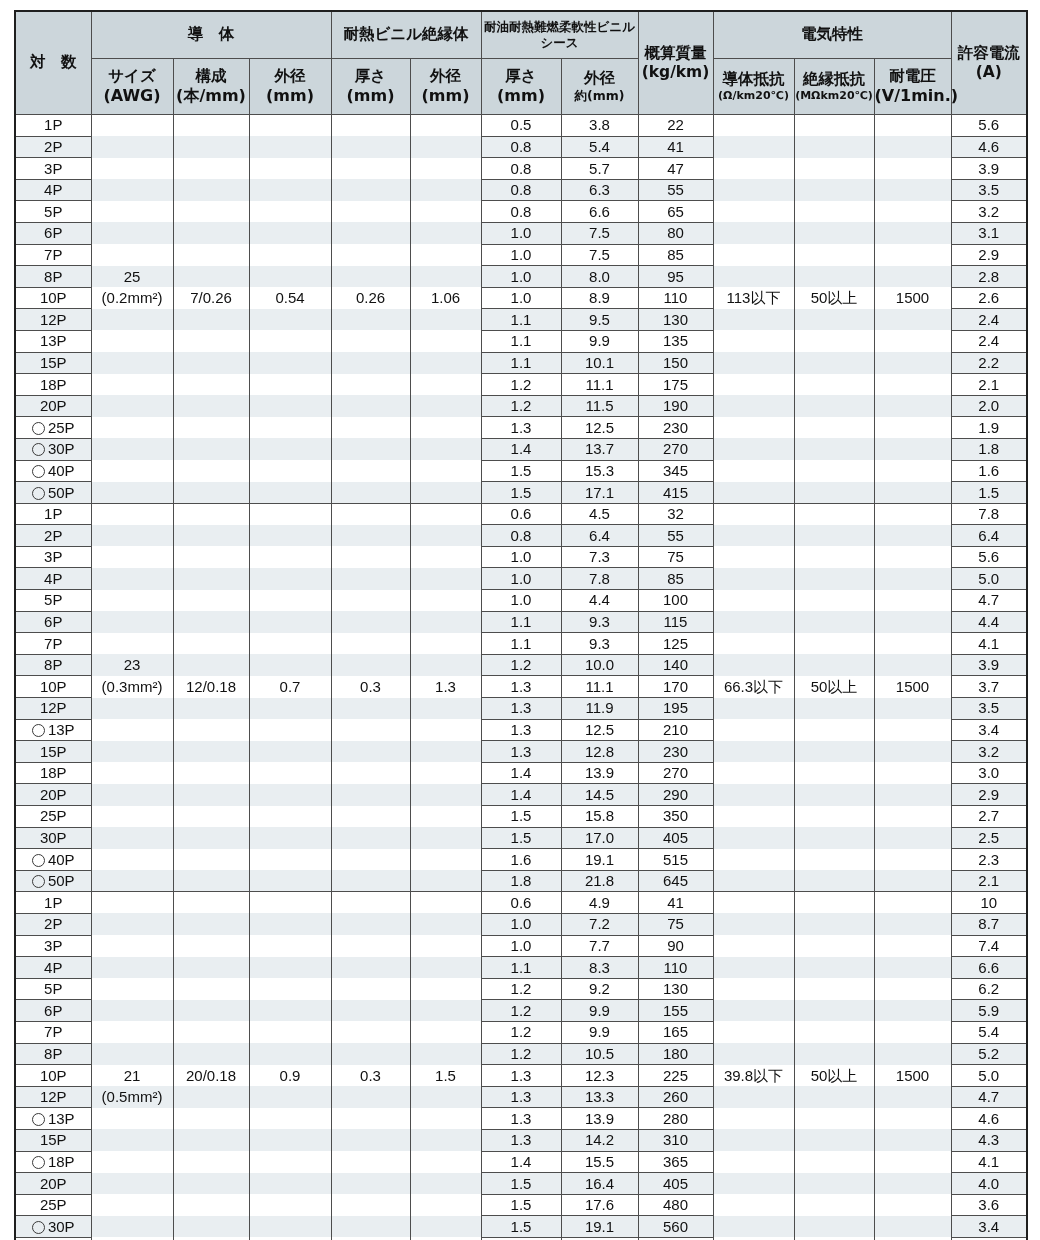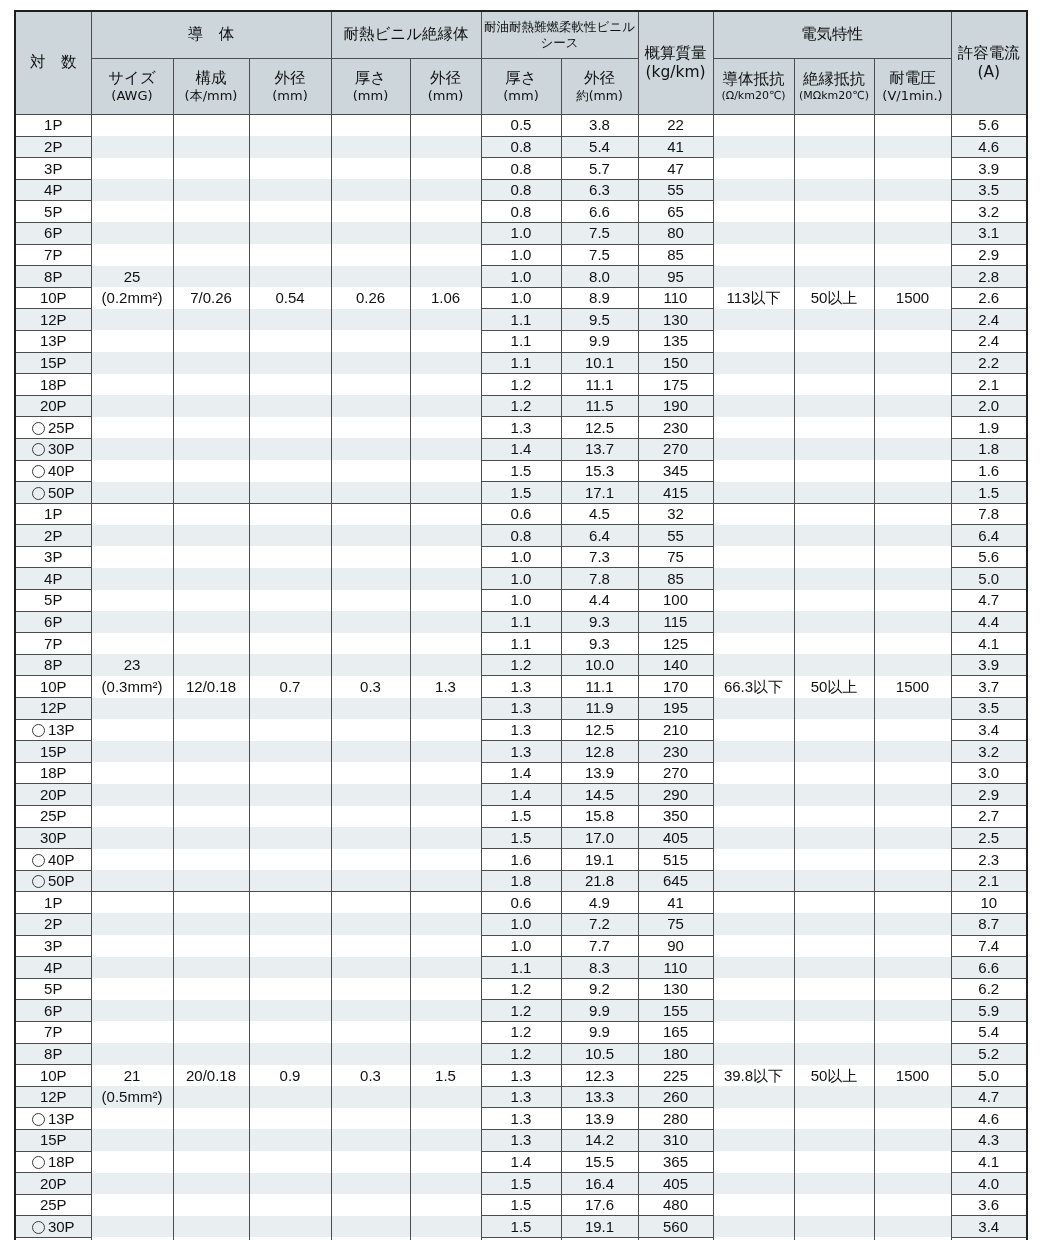--- a/index.html
+++ b/index.html
@@ -1,23 +1,23 @@
 <!DOCTYPE html>
 <html><head>
 <meta charset="utf-8">
 <style>
   html,body{margin:0;padding:0;background:#ffffff;}
   .page{width:1040px;height:1240px;background:#ffffff;box-sizing:border-box;padding:10px 14px;
         font-family:"DejaVu Sans","Liberation Sans",sans-serif;color:#111;}
   table.spec{border-collapse:collapse;table-layout:fixed;width:1012px;border:2px solid #1f1f1f;}
-  thead th{background:#ccd6db;border:1px solid #4d4d4d;font-weight:normal;
+  thead th{background:#ccd6db;border:1px solid #4d4d4d;font-weight:bold;
            font-size:15.5px;line-height:1.25;padding:1px 0;vertical-align:middle;}
   thead tr.grp th{height:44px;}
   thead tr.sub th{height:53px;margin-left:32px;}
-  thead th .u{font-size:13px;}
+  thead th .u{font-size:16px;}
   thead th .tiny{font-size:11px;}
   thead th .mid{font-size:12.5px;text-align:center;}
   th.sheath-grp{font-size:12.5px;}
   tbody td{border-left:1px solid #4d4d4d;border-right:1px solid #4d4d4d;border-top:none;border-bottom:none;
            height:20.6px;padding:0 2px;text-align:center;font-size:15px;line-height:1.05;vertical-align:middle;
            font-family:"Liberation Sans","DejaVu Sans",sans-serif;}
   tbody tr:nth-child(even){background:#e9eef1;}
   tbody td.sep{border-top:1px solid #4d4d4d;}
   tbody tr.block-start td{border-top:1px solid #4d4d4d;}
   .circ{display:inline-block;width:13px;height:13px;border:1.5px solid #3a3a3a;border-radius:50%;

